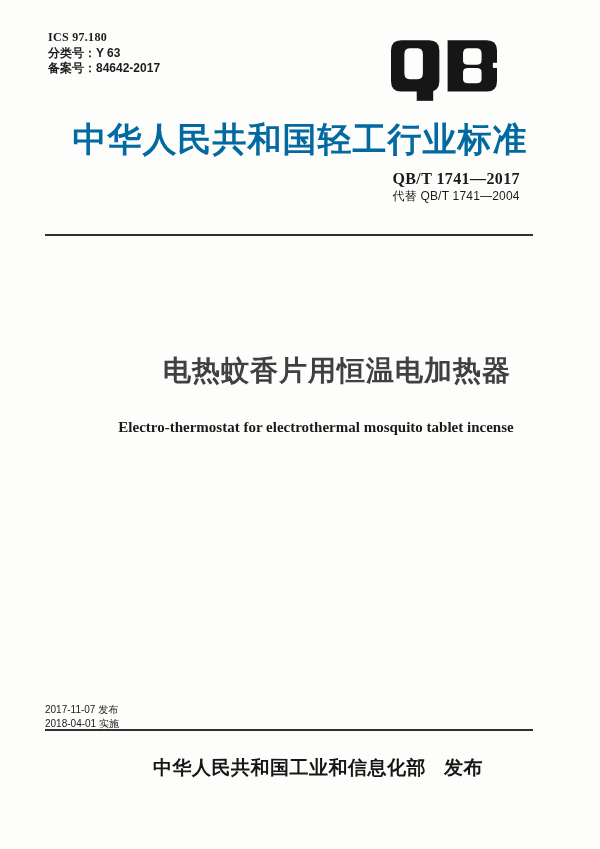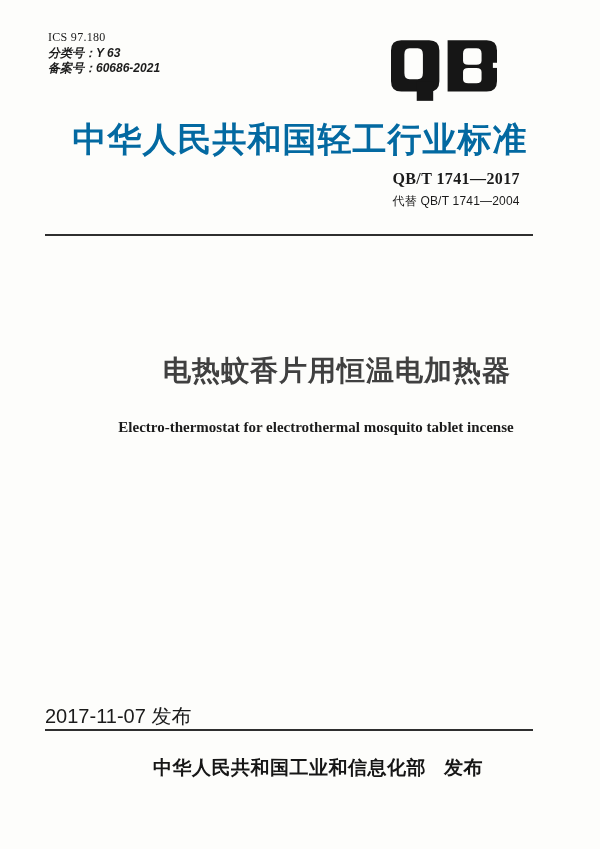--- a/index.html
+++ b/index.html
@@ -6,68 +6,68 @@
   .page{
     position:relative;
     width:600px;height:849px;
     background:#fdfdfb;
     color:#1b1b1b;
     font-family:"Liberation Sans",sans-serif;
     overflow:hidden;
   }
   
   .meta{position:absolute;left:48px;top:30px;font-size:12px;line-height:15.5px;color:#1c1c1c;}
-  .meta .ics{font-family:"Liberation Serif",serif;font-weight:400;letter-spacing:.3px;}
-  .meta .cjk{font-weight:600;font-style:italic;}
+  .meta .ics{font-family:"Liberation Serif",serif;font-weight:700;letter-spacing:.3px;}
+  .meta .cjk{font-weight:600;}
   
   .logo{position:absolute;left:391px;top:40px;width:106px;height:62px;}
   
   .std-title{
     position:absolute;left:0;top:117px;width:100%;
     text-align:center;font-size:34px;font-weight:600;letter-spacing:1px;color:#0369a1;
   }
   
   .code-block{position:absolute;right:80px;top:170px;text-align:left;}
   .code-block .code{font-family:"Liberation Serif",serif;font-weight:700;font-size:16px;letter-spacing:.4px;}
-  .code-block .replaces{margin-top:5px;font-size:12px;font-weight:500;letter-spacing:.2px;}
+  .code-block .replaces{font-size:12px;font-weight:500;letter-spacing:.2px;}
   
   .rule{position:absolute;left:45px;width:488px;height:2px;background:#2f2f2f;}
   .rule-top{top:234px;}
   .rule-bottom{top:729px;}
   
   .subject-cn{
     position:absolute;left:0;top:352px;width:100%;
     text-align:center;font-size:28px;font-weight:700;letter-spacing:1px;color:#404040;padding-left:37px;
   }
   .subject-en{
     position:absolute;left:16px;top:419px;width:100%;
     text-align:center;font-family:"Liberation Serif",serif;font-size:15px;font-weight:700;color:#1b1b1b;
   }
   
   .dates{
     position:absolute;left:45px;top:703px;width:485px;
     display:flex;justify-content:space-between;
-    font-size:20px;font-weight:500;color:#1b1b1b;flex-direction:column;
+    font-size:10px;font-weight:500;color:#1b1b1b;flex-direction:column;
   }
   
   .issuer{
     position:absolute;left:0;top:755px;width:100%;
     text-align:center;font-size:19px;font-weight:700;color:#161616;letter-spacing:.5px;padding-left:18px;
   }
   .issuer .gap{display:inline-block;width:18px;}
 </style>
 </head>
 <body>
 
 <div class="page">
 
   <div class="meta">
     <div class="ics">ICS 97.180</div>
     <div class="cjk">分类号：Y 63</div>
-    <div class="cjk">备案号：60686-2021</div>
+    <div class="cjk">备案号：84642-2017</div>
   </div>
 
   <div class="logo">
     <svg width="106" height="62" viewBox="0 0 103 60" xmlns="http://www.w3.org/2000/svg">
       <g fill="#161616">
         <path fill-rule="evenodd" d="M10,0 H37 Q47,0 47,10 V40 Q47,50 37,50 H10 Q0,50 0,40 V10 Q0,0 10,0 Z
                  M18,8 Q13,8 13,14 V32 Q13,38 18,38 H26 Q31,38 31,32 V14 Q31,8 26,8 Z"></path>
         <rect x="25" y="40" width="16" height="19"></rect>
         <path fill-rule="evenodd" d="M55,0 H93 Q103,0 103,10 V40 Q103,50 93,50 H55 Z
                  M75,8 Q70,8 70,13 V20 Q70,24 75,24 H83 Q88,24 88,20 V13 Q88,8 83,8 Z
@@ -84,20 +84,21 @@
     <div class="replaces">代替 QB/T 1741—2004</div>
   </div>
 
   <div class="rule rule-top"></div>
 
   <div class="subject-cn">电热蚊香片用恒温电加热器</div>
   <div class="subject-en">Electro-thermostat for electrothermal mosquito tablet incense</div>
 
   <div class="dates">
     <span>2017-11-07 发布</span>
+    <span>2018-04-01 实施</span>
   </div>
 
   <div class="rule rule-bottom"></div>
 
   <div class="issuer">
     <span>中华人民共和国工业和信息化部</span><span class="gap"></span><span>发布</span>
   </div>
 
 </div>
 

